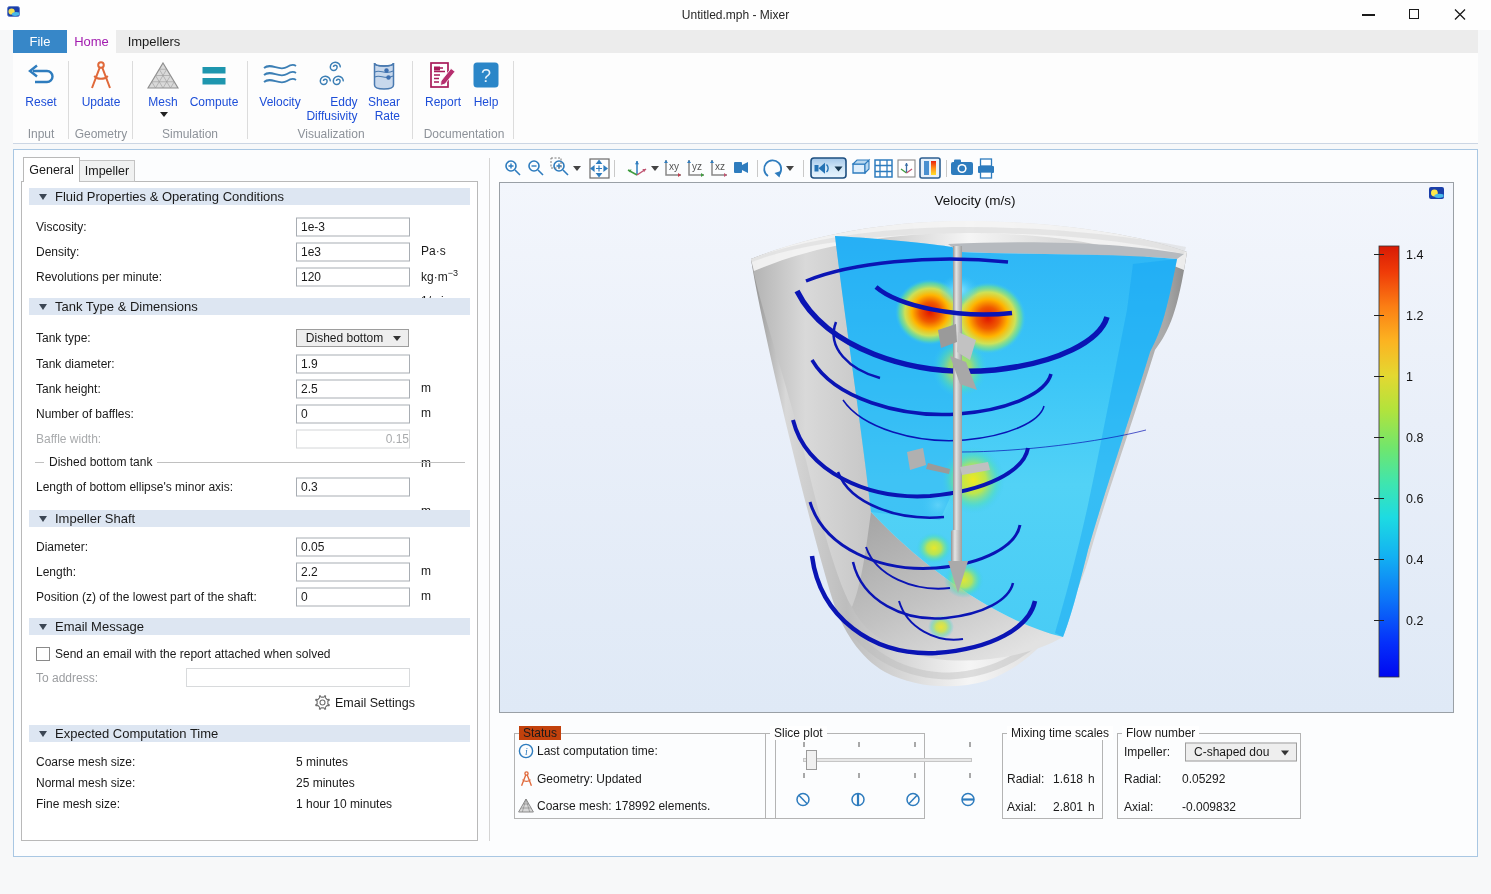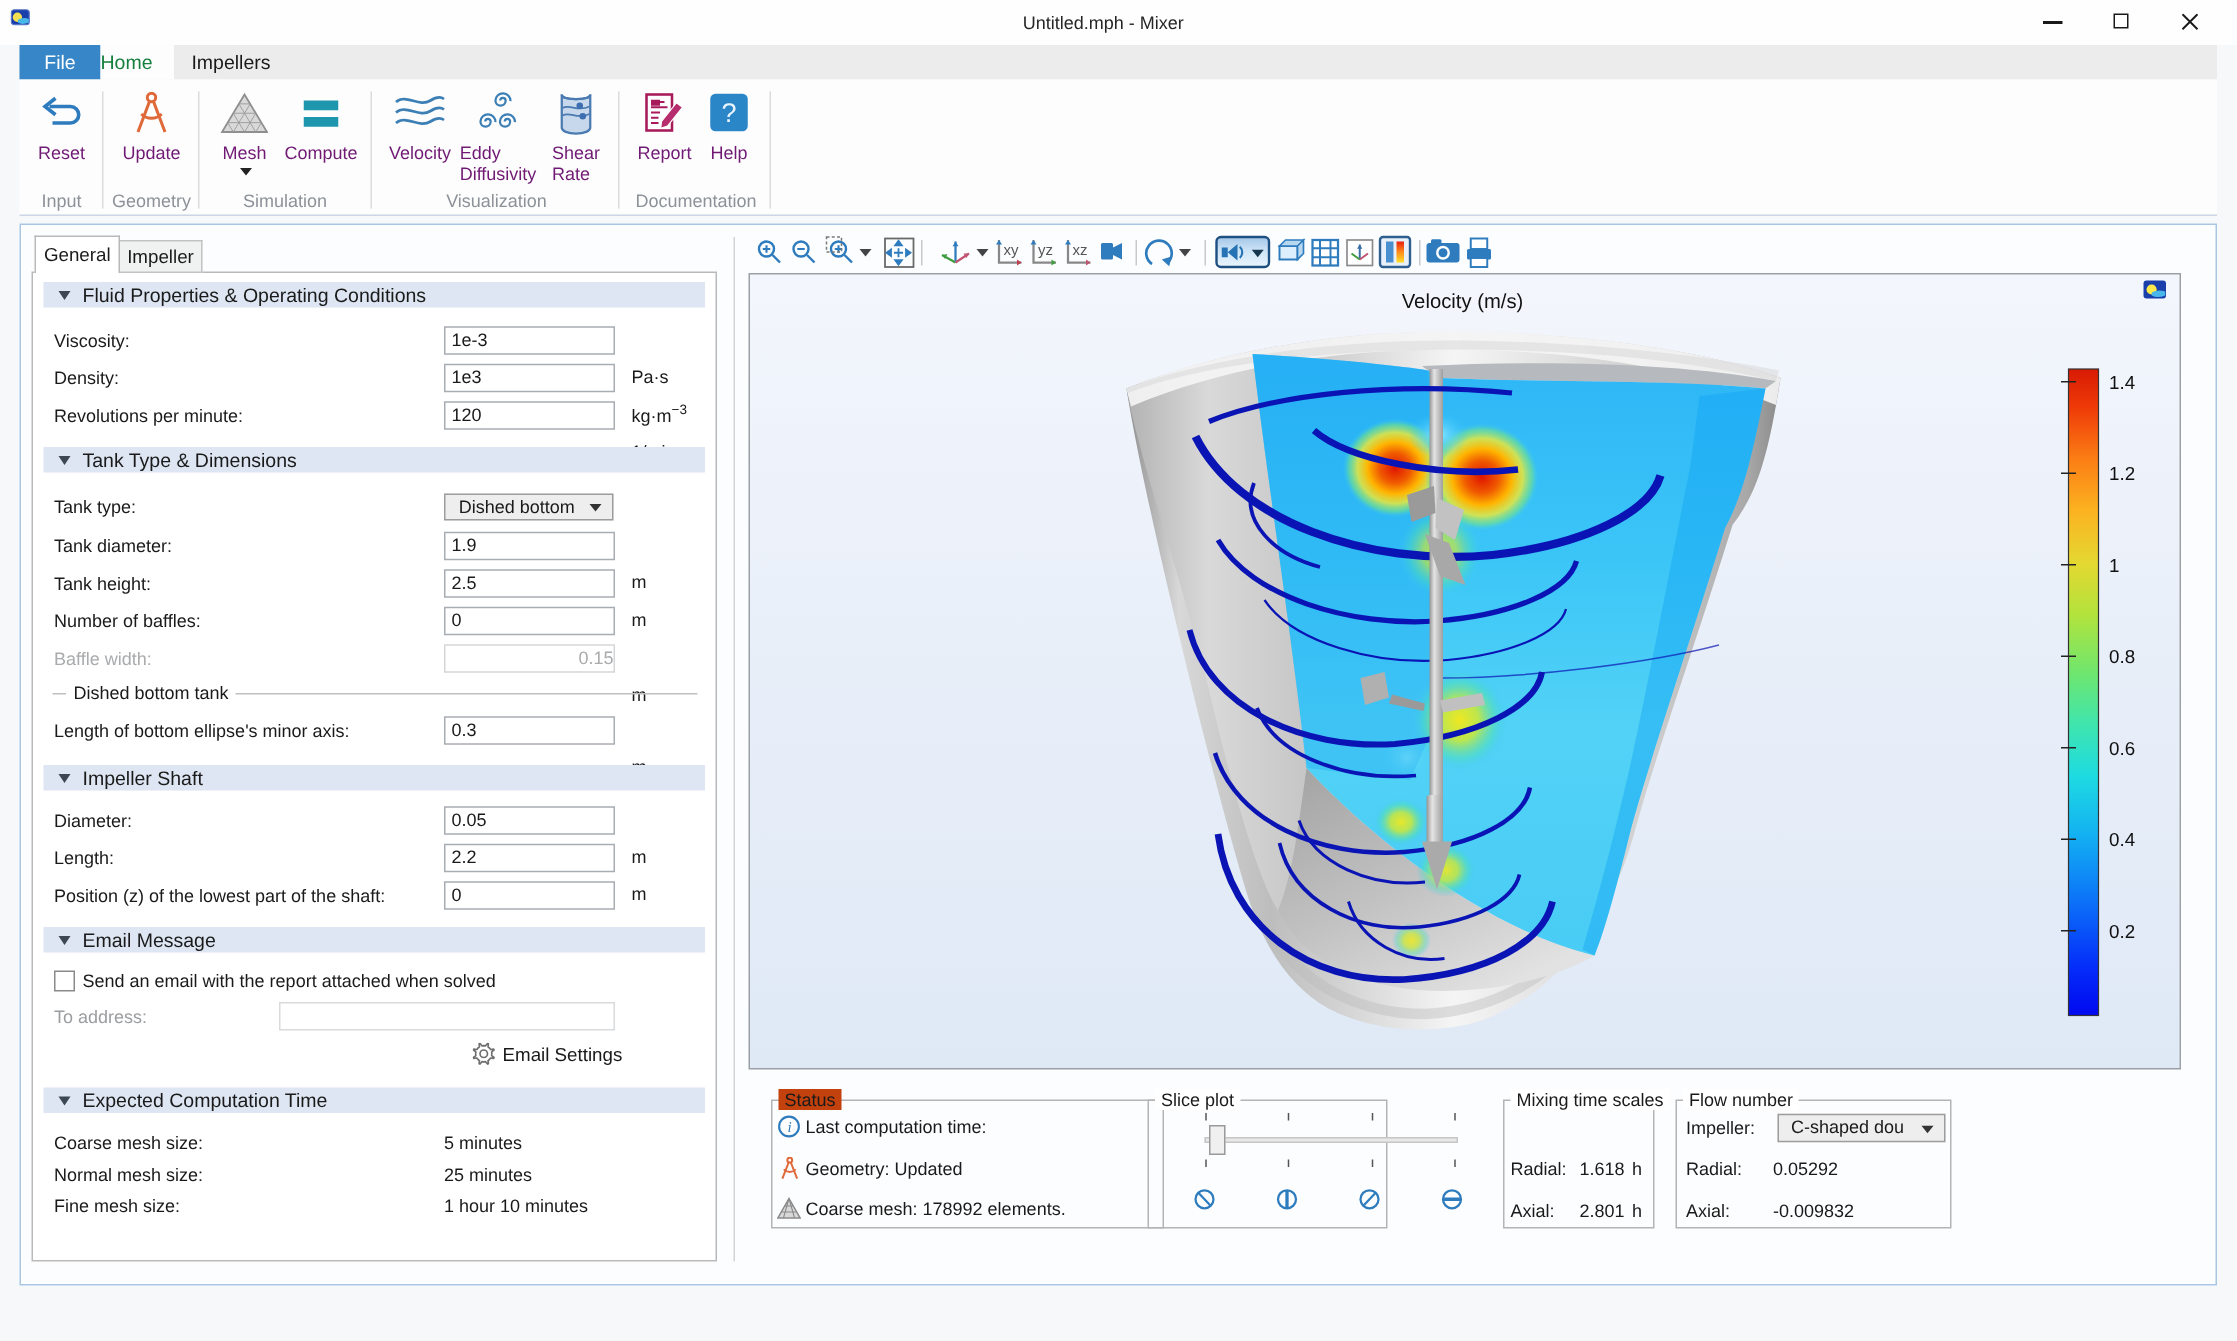--- a/index.html
+++ b/index.html
@@ -3,25 +3,25 @@
 <meta charset="utf-8">
 <style>
   * { margin:0; padding:0; box-sizing:border-box; }
   html,body { width:1491px; height:894px; }
   body { font-family:"Liberation Sans", sans-serif; background:#f7f8f9; position:relative; overflow:hidden; color:#1a1a1a; }
   .abs { position:absolute; }
   .titlebar { left:0; top:0; width:1491px; height:30px; background:#fefefe; }
   .title { left:0; top:8px; width:1471px; text-align:center; font-size:12px; color:#262626; }
   .tabrow { left:13px; top:30px; width:1465px; height:23px; background:#ececec; }
   .filetab { left:0; top:0; width:54px; height:23px; background:#3787c8; color:#fff; font-size:13px; text-align:center; line-height:23px; }
-  .hometab { left:54px; top:0; width:49px; height:23px; background:#fdfdfd; color:#15803d; font-size:13px; text-align:left; line-height:23px; }
+  .hometab { left:54px; top:0; width:49px; height:23px; background:#fdfdfd; color:#a21caf; font-size:13px; text-align:center; line-height:23px; }
   .imptab  { left:103px; top:0; width:76px; height:23px; color:#1a1a1a; font-size:13px; text-align:center; line-height:23px; }
   .ribbon { left:13px; top:53px; width:1465px; height:91px; background:#fdfdfd; border-bottom:1px solid #ccd6e4; }
   .rsep { position:absolute; width:1px; top:8px; height:78px; background:#dcdcdc; }
-  .rlabel { position:absolute; font-size:12px; color:#701a75; text-align:left; white-space:nowrap; transform:translateX(-50%); }
+  .rlabel { position:absolute; font-size:12px; color:#1d4ed8; text-align:right; white-space:nowrap; transform:translateX(-50%); }
   .rgroup { position:absolute; font-size:12px; color:#8d9299; text-align:center; white-space:nowrap; transform:translateX(-50%); top:74px; }
   .ricon { position:absolute; transform:translateX(-50%); }
   .outerbox { left:13px; top:149px; width:1465px; height:708px; background:#fcfdfe; border:1px solid #a9c7e3; }
   .lpanel { left:21px; top:181px; width:457px; height:660px; background:#fff; border:1px solid #b9b9b9; }
   .gtab { left:23px; top:157px; width:57px; height:25px; background:#fff; border:1px solid #b9b9b9; border-bottom:none; font-size:12.5px; text-align:center; line-height:24px; z-index:3; }
   .itab { left:80px; top:160px; width:55px; height:22px; background:#f0f1f1; border:1px solid #c3c3c3; border-left:none; font-size:12.5px; text-align:center; line-height:20px; z-index:2; }
   .sect { position:absolute; left:29px; width:441px; height:17px; background:#dde6f2; font-size:13px; line-height:17px; white-space:nowrap; }
   .sect .tri { display:inline-block; margin:0 8px 1px 10px; width:0; height:0; border-left:4.5px solid transparent; border-right:4.5px solid transparent; border-top:6px solid #3c4654; vertical-align:middle; }
   .flabel { position:absolute; left:36px; font-size:12px; white-space:nowrap; transform:translateY(-50%); }
   .fvalue { position:absolute; left:296px; font-size:12px; white-space:nowrap; transform:translateY(-50%); }

